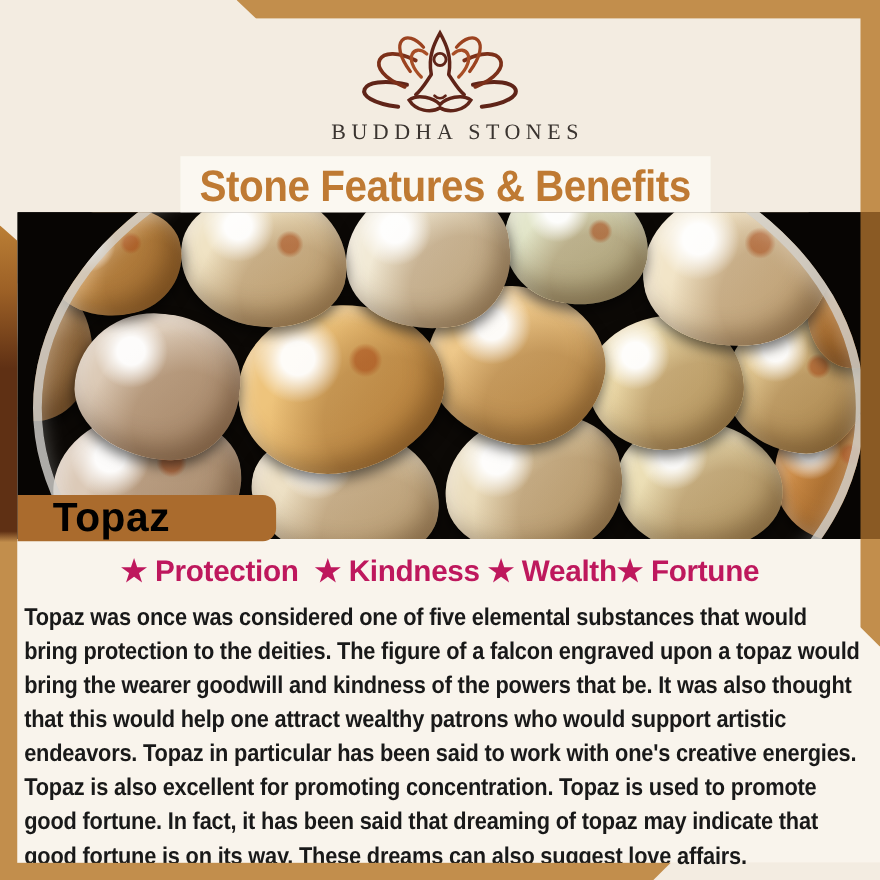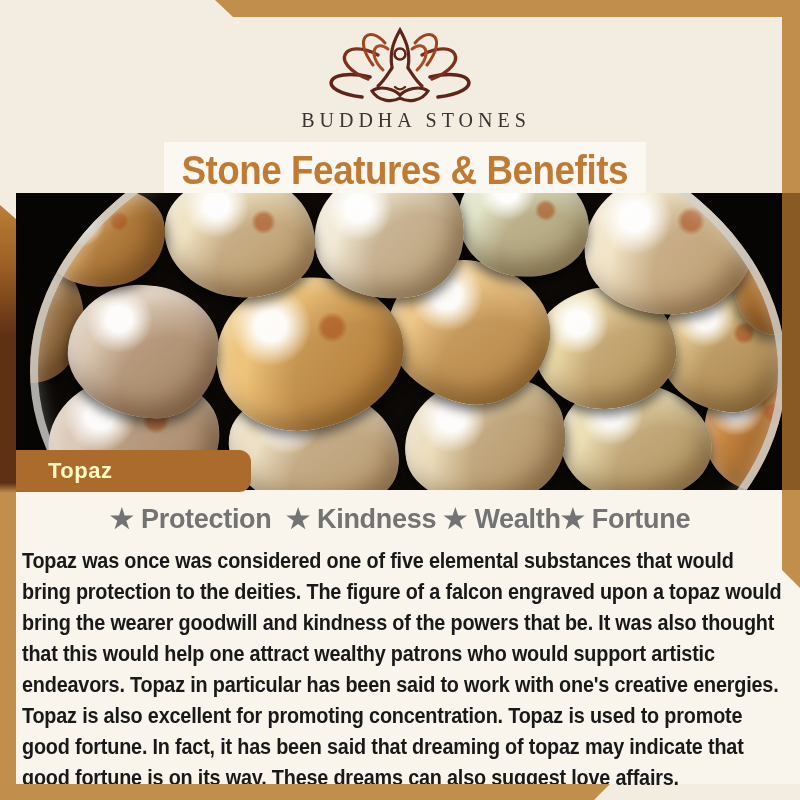--- a/index.html
+++ b/index.html
@@ -34,27 +34,27 @@
   .photo{position:absolute;left:16px;top:193px;width:767px;height:297px;
     background:#0c0906;overflow:hidden;z-index:1;}
   .bowl{position:absolute;left:14px;top:-90px;width:740px;height:520px;border-radius:50%;
     border:8px solid rgba(214,212,209,.8);
     box-shadow:0 0 0 900px #070503, inset 0 2px 18px rgba(255,255,255,.3);}
   .stone{position:absolute;}
 
   .banner{position:absolute;left:16px;top:450px;width:235px;height:42px;
     background:#aa6b2d;border-radius:0 12px 12px 0;z-index:6;
     display:flex;align-items:center;padding-left:32px;box-sizing:border-box;}
-  .banner span{color:#fef9c3;font-size:22px;font-weight:700;letter-spacing:.5px;}
+  .banner span{color:#000000;font-size:37px;font-weight:700;letter-spacing:.5px;}
 
   .panel{position:absolute;left:16px;top:490px;width:784px;height:294px;
     background:#f9f4ec;z-index:2;}
 
   .benefits{position:absolute;left:0;top:503px;width:800px;text-align:center;
-    color:#737373;font-size:27px;font-weight:700;white-space:pre;z-index:7;
+    color:#be185d;font-size:27px;font-weight:700;white-space:pre;z-index:7;
     letter-spacing:-.3px;}
   .desc{position:absolute;left:22px;top:545px;width:845px;z-index:7;
     font-size:22px;font-weight:700;color:#191919;line-height:31px;
     letter-spacing:-.2px;transform:scaleX(.9);transform-origin:0 0;}
 </style>
 </head>
 <body>
 
 <div class="frame" id="bar-top"></div>
 <div class="frame" id="bar-right"></div>

